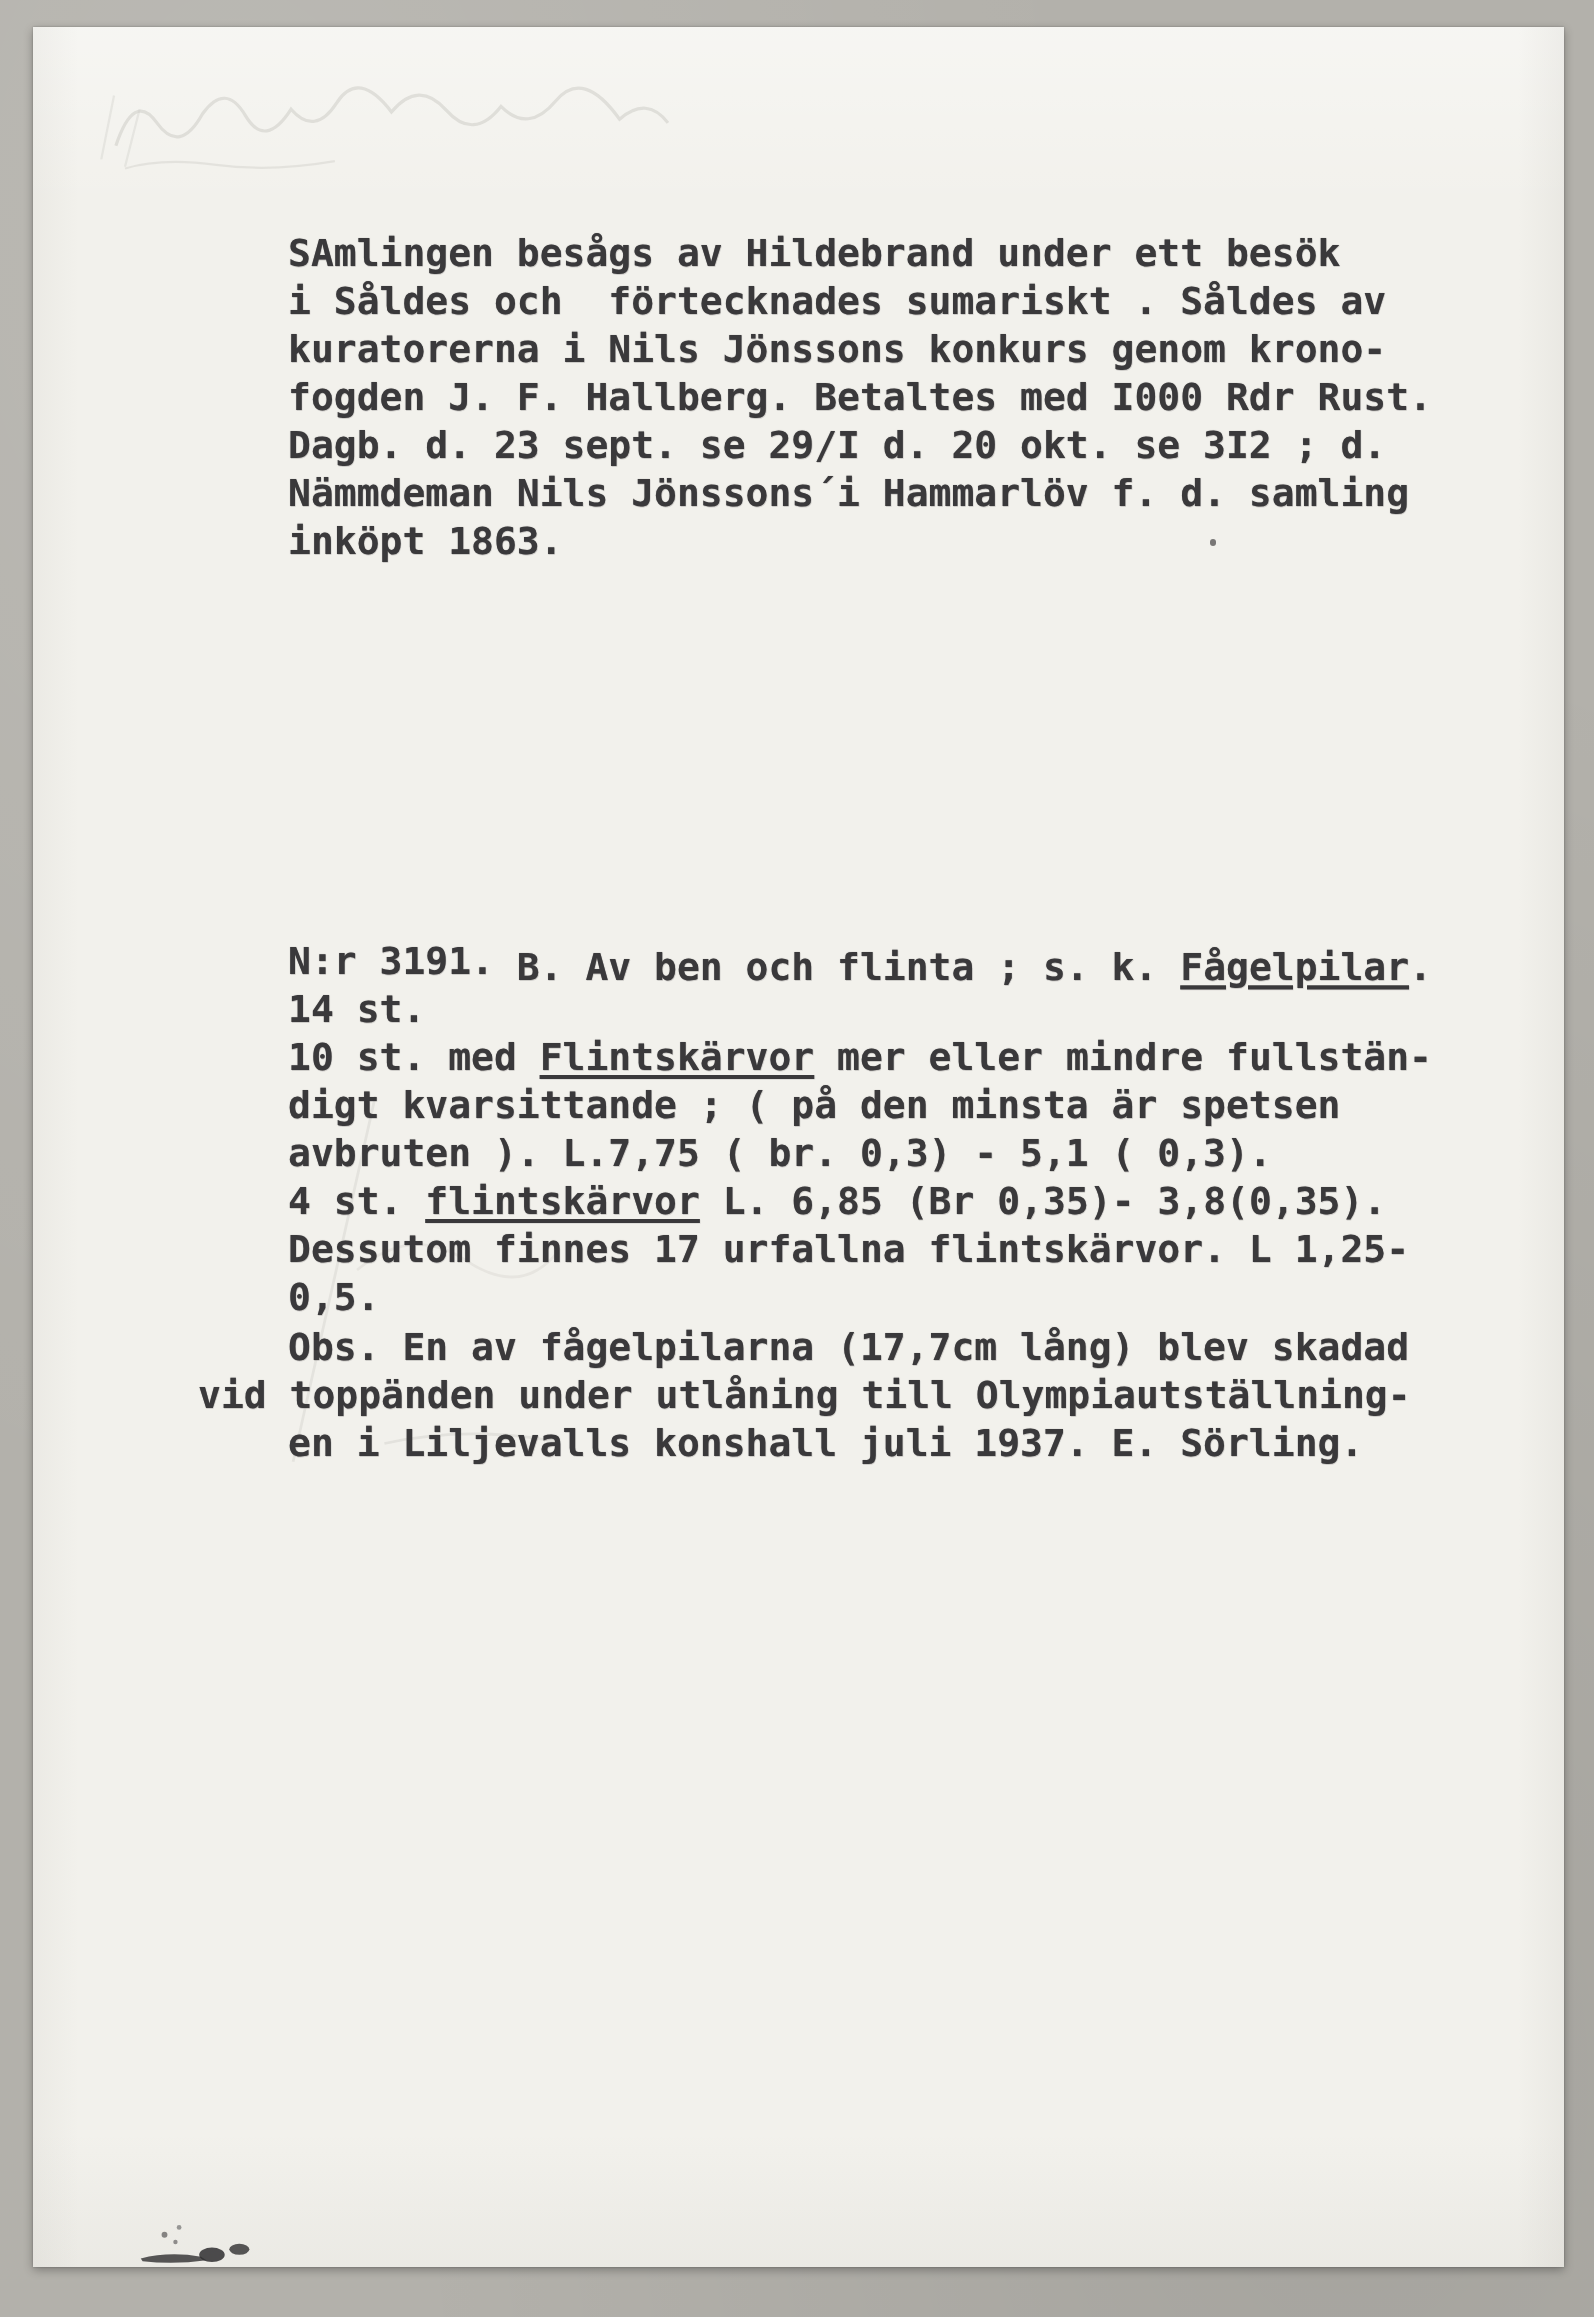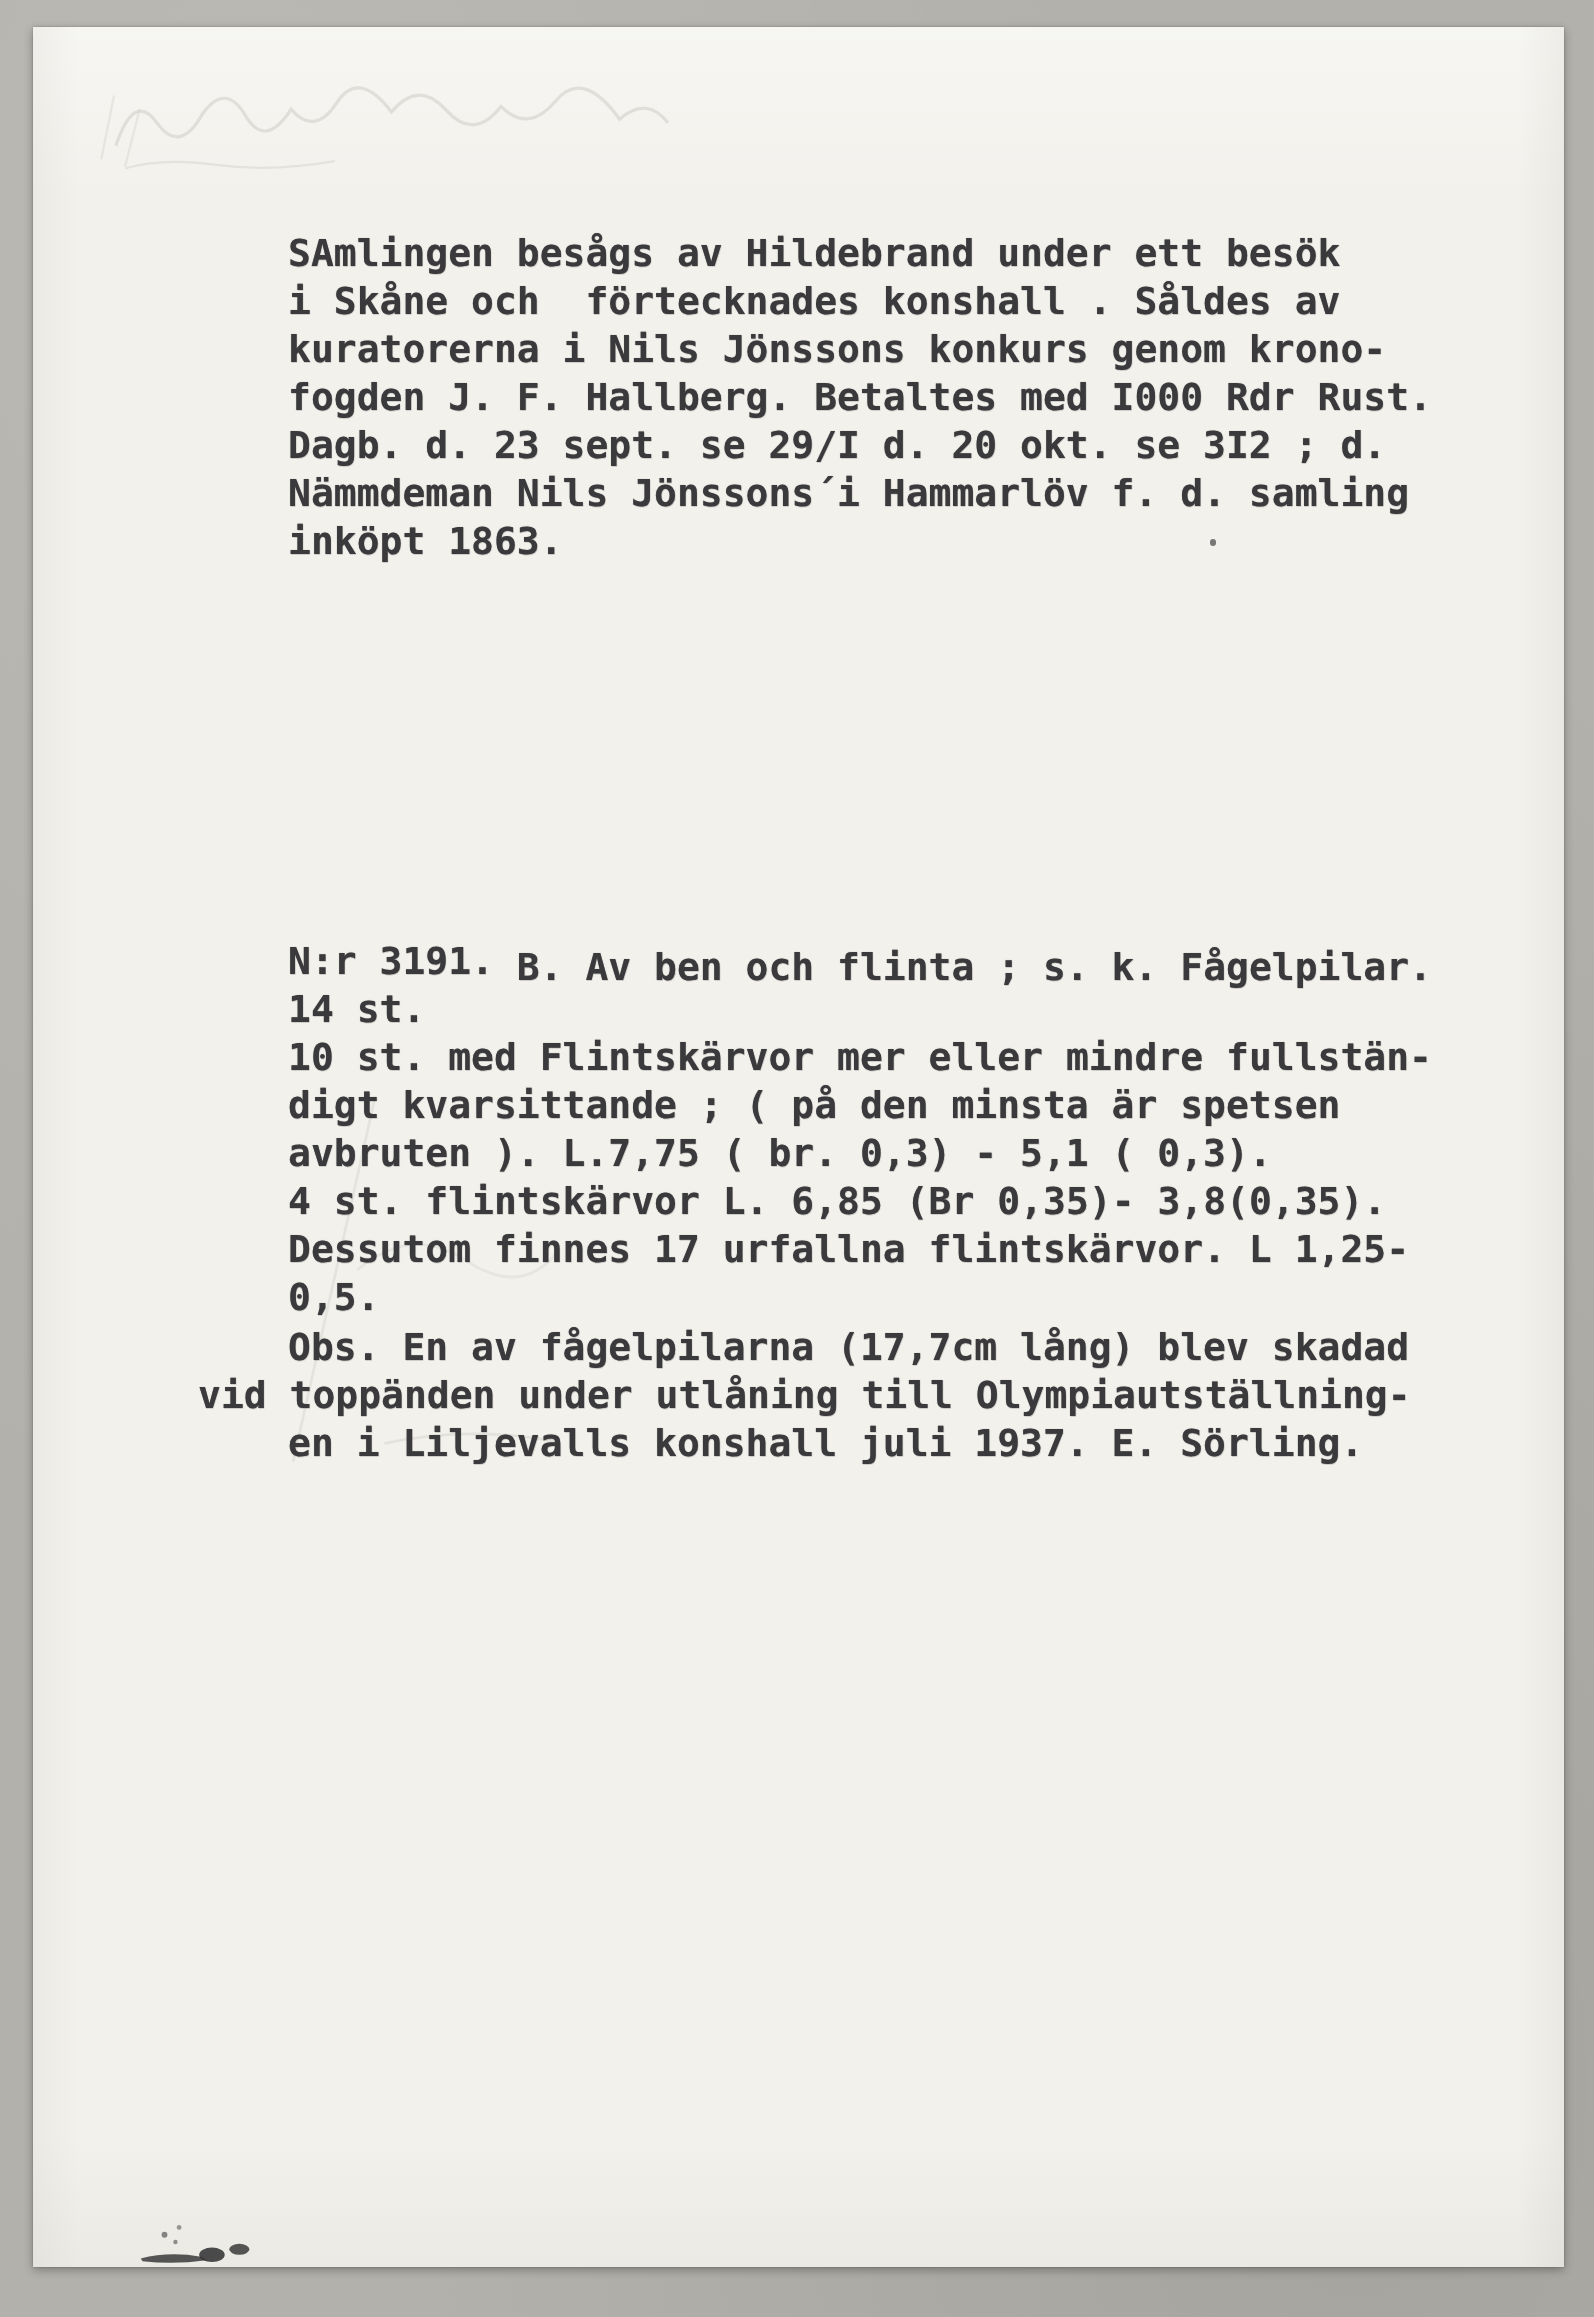--- a/index.html
+++ b/index.html
@@ -36,20 +36,21 @@
     font-size:38px;
     line-height:48px;
     font-weight:bold;
     color:var(--ink);
     text-shadow:0 0 0.9px rgba(58,57,59,.55), 0.6px 0.7px 0 rgba(58,57,59,.15);
     margin-top:36px;
   }
   .block-entry{ line-height:48px; }
   .line{ white-space:pre; }
   .u{
+    text-decoration:underline;
     text-decoration-thickness:3.7px;
     text-underline-offset:4.6px;
   }
   .lowered{
     display:inline-block;
     transform:translateY(6.4px);
   }
   .hang{ margin-left:-90px; }
   svg.mark{ position:absolute; }
   .speck{
@@ -81,21 +82,21 @@
       <ellipse cx="122" cy="32" rx="11" ry="6" fill="#2f2e30" opacity=".8"></ellipse>
       <circle cx="40" cy="16" r="3.2" fill="#2f2e30" opacity=".55"></circle>
       <circle cx="56" cy="8" r="2.6" fill="#2f2e30" opacity=".45"></circle>
       <circle cx="52" cy="24" r="2.4" fill="#2f2e30" opacity=".5"></circle>
     </svg>
 
     <div class="speck" style="left:1177px;top:512px"></div>
 
     <div class="typewriter" style="left:255px;top:166px;">
       <div class="line">SAmlingen besågs av Hildebrand under ett besök</div>
-      <div class="line">i Skåne och  förtecknades konshall . Såldes av</div>
+      <div class="line">i Såldes och  förtecknades sumariskt . Såldes av</div>
       <div class="line">kuratorerna i Nils Jönssons konkurs genom krono-</div>
       <div class="line">fogden J. F. Hallberg. Betaltes med I000 Rdr Rust.</div>
       <div class="line">Dagb. d. 23 sept. se 29/I d. 20 okt. se 3I2 ; d.</div>
       <div class="line">Nämmdeman Nils Jönssons´i Hammarlöv f. d. samling</div>
       <div class="line">inköpt 1863.</div>
     </div>
 
     <div class="typewriter block-entry" style="left:255px;top:874px;">
       <div class="line"><span>N:r 3191.</span><span class="lowered"><span> B. Av ben och flinta ; s. k. </span><span class="u">Fågelpilar</span><span>.</span></span></div>
       <div class="line">14 st.</div>

